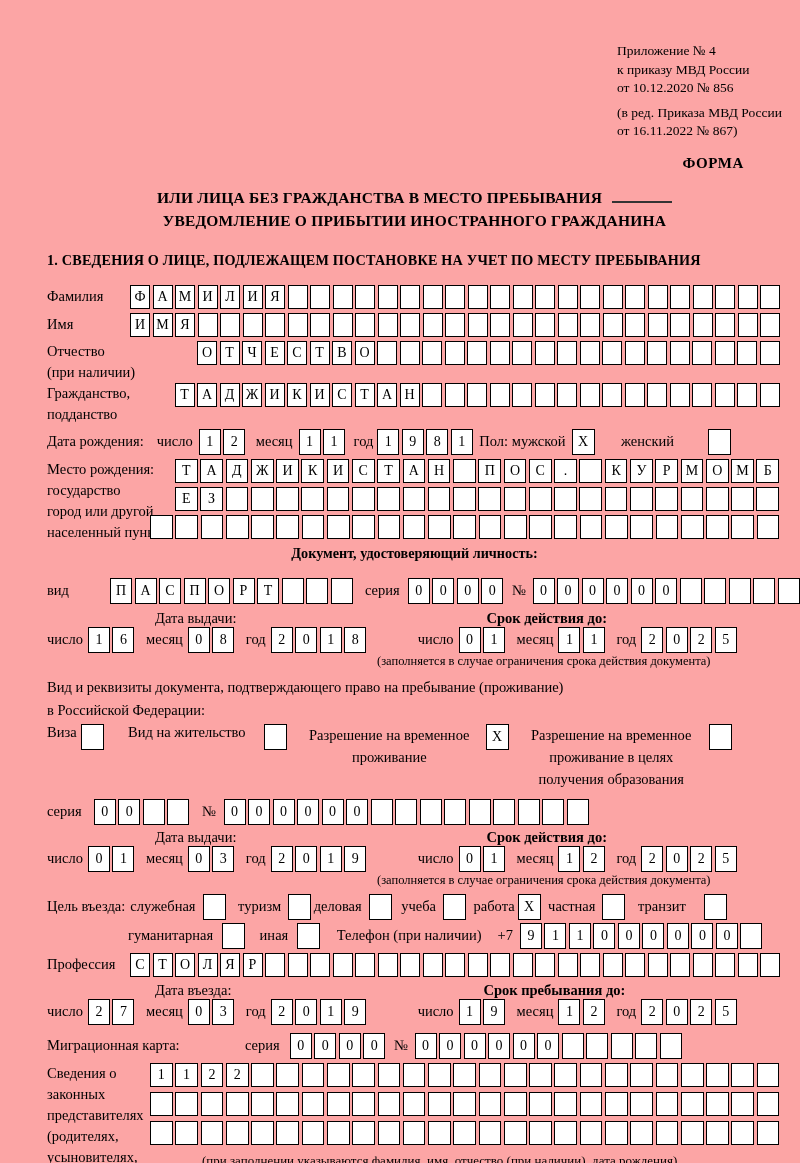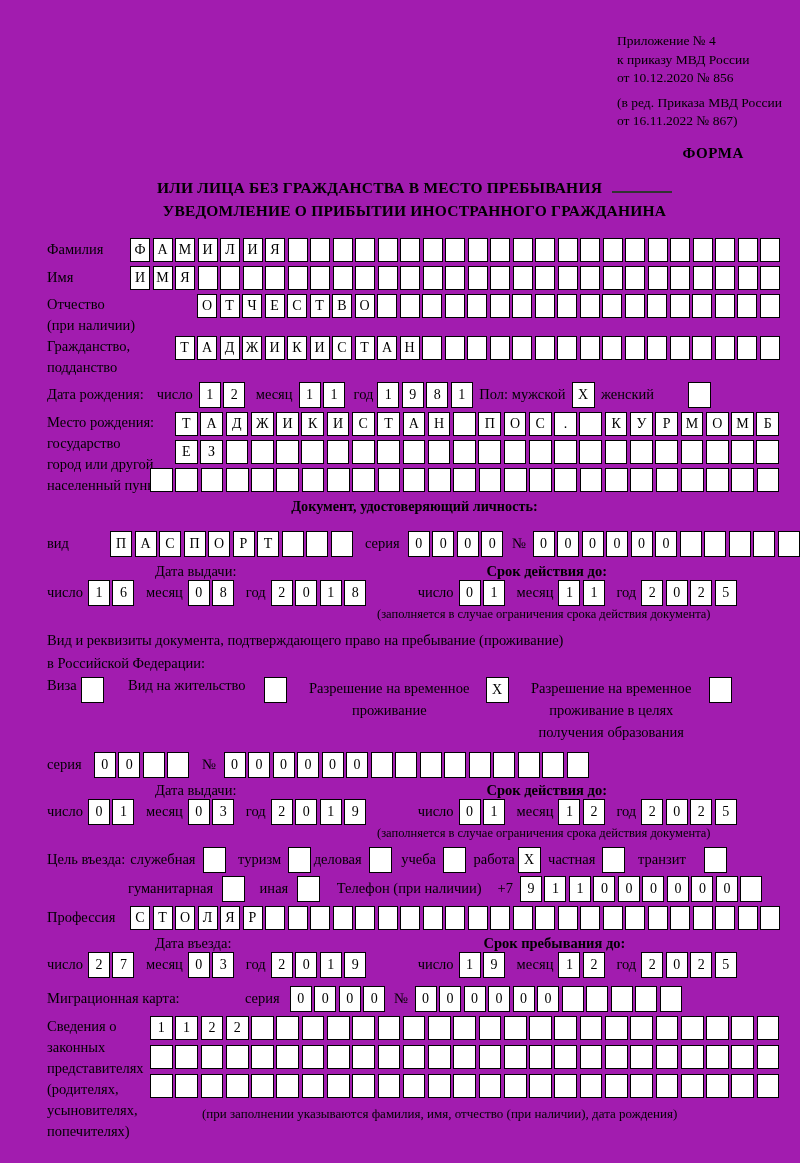--- a/index.html
+++ b/index.html
@@ -1,20 +1,20 @@
 <!DOCTYPE html>
 <html><head>
 <meta charset="utf-8">
 <style>
   html,body{margin:0;padding:0;background:#e8e8e8;}
   .page{
     position:relative;box-sizing:border-box;width:800px;height:1163px;
-    margin:0 auto;background:#a21caf;color:#000;
+    margin:0 auto;background:#fca5a5;color:#000;
     font-family:"Liberation Serif","DejaVu Serif",serif;
-    font-size:14.5px;padding:32px 18px 0 47px;overflow:hidden;
+    font-size:14.5px;padding:42px 18px 0 47px;overflow:hidden;
   }
   .appendix{margin-left:570px;font-size:13.5px;line-height:18.5px;}
   .appendix .ed{margin-top:6px;}
   .forma{font-weight:bold;text-align:right;padding-right:38px;margin-top:14px;font-size:15px;letter-spacing:.6px;}
   .title{font-weight:bold;text-align:center;font-size:15.5px;line-height:23px;margin-top:14px;letter-spacing:.2px;}
   .uline{display:inline-block;width:60px;border-bottom:2px solid #333;margin-left:10px;vertical-align:baseline;}
   .sec{font-weight:bold;font-size:14.2px;margin-top:20px;letter-spacing:.2px;}
   .row{display:flex;align-items:flex-start;}
   .ac{align-items:center;}
   .lbl{flex:0 0 auto;}
@@ -55,20 +55,21 @@
 
   <div class="forma">ФОРМА</div>
 
   <div class="title">
     <div>
       <span>ИЛИ ЛИЦА БЕЗ ГРАЖДАНСТВА В МЕСТО ПРЕБЫВАНИЯ</span><span class="uline"></span>
     </div>
     <div>УВЕДОМЛЕНИЕ О ПРИБЫТИИ ИНОСТРАННОГО ГРАЖДАНИНА</div>
   </div>
 
+  <div class="sec">1. СВЕДЕНИЯ О ЛИЦЕ, ПОДЛЕЖАЩЕМ ПОСТАНОВКЕ НА УЧЕТ ПО МЕСТУ ПРЕБЫВАНИЯ</div>
 
   <div class="row ac" style="margin-top:16px">
     <div class="lbl" style="width:83px">Фамилия</div>
     <div class="cells">
         <span class="cell">Ф</span>
         <span class="cell">А</span>
         <span class="cell">М</span>
         <span class="cell">И</span>
         <span class="cell">Л</span>
         <span class="cell">И</span>
@@ -220,21 +221,21 @@
     <div class="cells dt">
         <span class="cell">1</span>
         <span class="cell">9</span>
         <span class="cell">8</span>
         <span class="cell">1</span>
       </div>
     <span class="lbl" style="margin-left:4px;margin-right:6px">Пол: мужской</span>
     <div class="cells cb">
         <span class="cell">X</span>
       </div>
-    <span class="lbl" style="margin-left:4px;margin-right:34px">женский</span>
+    <span class="lbl" style="margin-left:24px;margin-right:34px">женский</span>
     <div class="cells cb">
         <span class="cell"></span>
       </div>
   </div>
 
   <div class="row" style="margin-top:4px">
     <div class="lblcol" style="width:136px">
       <div>Место рождения:</div>
       <div>государство</div>
       <div>город или другой</div>

